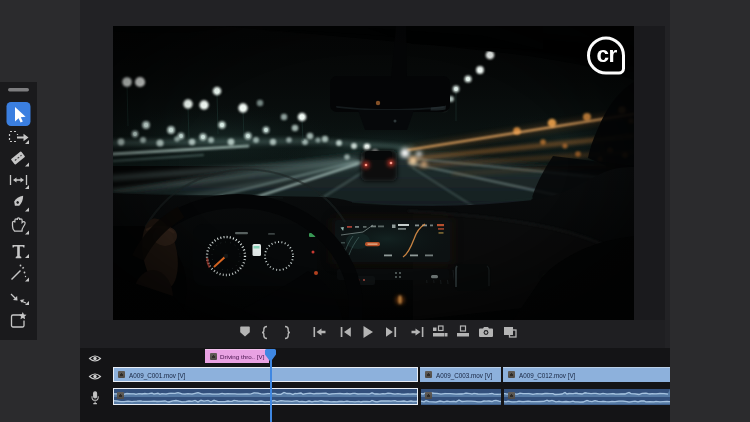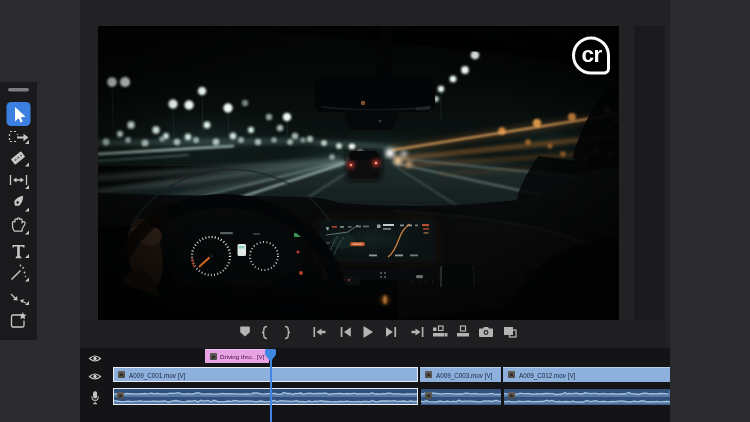--- a/index.html
+++ b/index.html
@@ -74,21 +74,21 @@
 </g>
 <path d="M25,223 l4,0 l0,-4 z" fill="#c6c6c6"></path>
 
 <g fill="none" stroke="#c6c6c6" stroke-width="1.3">
 <path d="M22.5,233 h-9.5 a1.5,1.5 0 0 0 -1.5,1.5 v9 a1.5,1.5 0 0 0 1.5,1.5 h9.5 a1.5,1.5 0 0 0 1.5,-1.5 v-5"></path>
 </g>
 <path d="M22.8,230 l1.1,2.5 l2.6,0.3 l-1.9,1.8 l0.5,2.6 l-2.3,-1.3 l-2.3,1.3 l0.5,-2.6 l-1.9,-1.8 l2.6,-0.3 z" fill="#c6c6c6"></path>
 </svg>
 </div>
 
-<div class="abs" style="left:98px;top:26px;width:521px;height:294px;background:#1d4ed8">
+<div class="abs" style="left:113px;top:26px;width:521px;height:294px;background:#1d4ed8">
 <svg width="521" height="294" viewBox="0 0 521 294">
 <defs>
 <filter id="b1" x="-50%" y="-50%" width="200%" height="200%">
           <feGaussianBlur stdDeviation="1.1"></feGaussianBlur>
         </filter>
 <filter id="b05" x="-60%" y="-60%" width="220%" height="220%">
           <feGaussianBlur stdDeviation="0.55"></feGaussianBlur>
         </filter>
 <filter id="bk" x="-80%" y="-80%" width="260%" height="260%">
           <feGaussianBlur stdDeviation="1.15"></feGaussianBlur>

